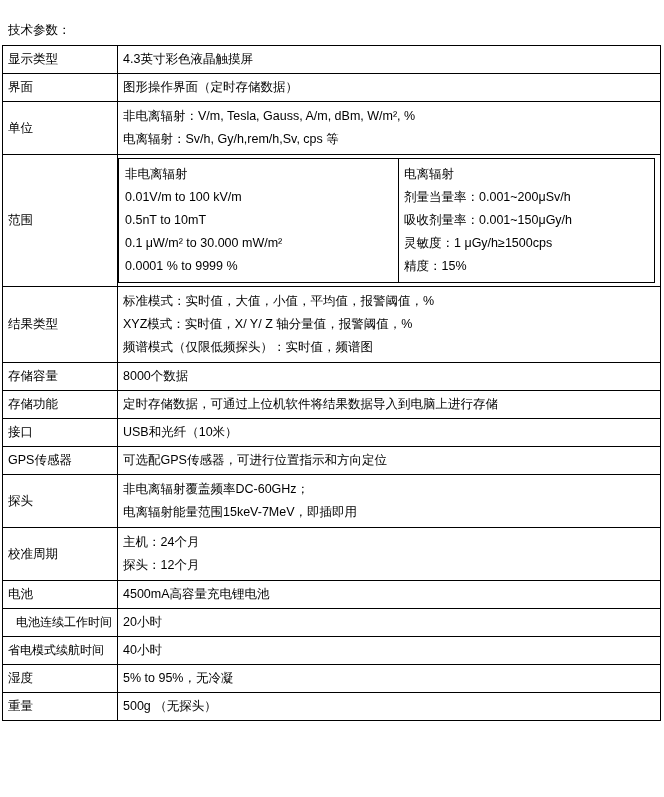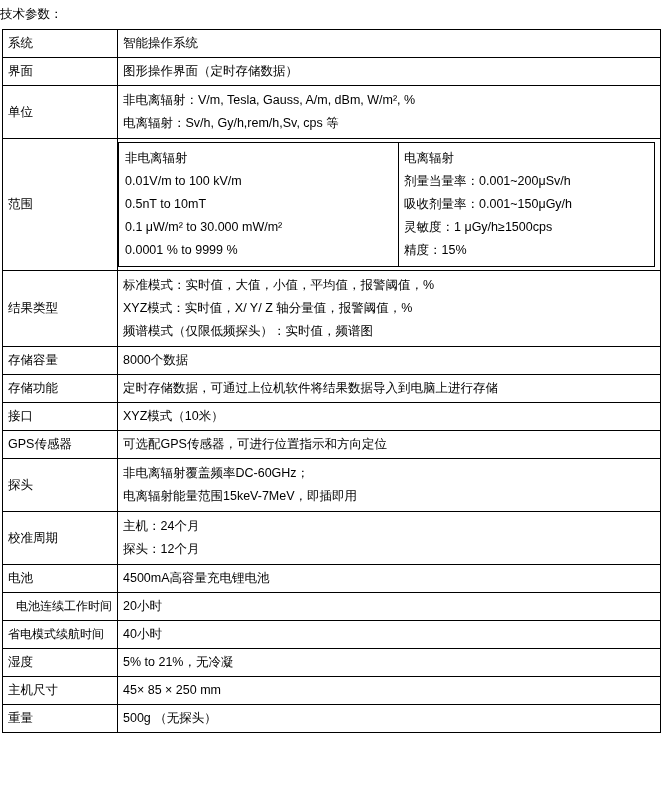--- a/index.html
+++ b/index.html
@@ -15,23 +15,24 @@
     color: #000000;
     overflow: hidden;
   }
   .page {
     position: relative;
     width: 664px;
     box-sizing: border-box;
     padding: 0;
   }
   .caption {
-    padding: 6px 0 7px 0;
+    padding: 6px 0 7px 8px;
     font-size: 12.5px;
     line-height: 16px;
+    margin-top: 16px;
   }
   table.spec {
     border-collapse: collapse;
     width: 659px;
     margin-left: 2px;
     table-layout: fixed;
   }
   table.spec td {
     border: 1px solid #000000;
     vertical-align: middle;
@@ -79,25 +80,25 @@
 </head>
 <body>
 
 <div class="page">
 
   <div class="caption">技术参数：</div>
 
   <table class="spec">
     <tbody>
 
-
-      <tr>
-        <td class="label">系统</td>
-        <td class="value">智能操作系统</td>
-      </tr>
+      <tr>
+        <td class="label">显示类型</td>
+        <td class="value">4.3英寸彩色液晶触摸屏</td>
+      </tr>
+
 
       <tr>
         <td class="label">界面</td>
         <td class="value">图形操作界面（定时存储数据）</td>
       </tr>
 
       <tr>
         <td class="label">单位</td>
         <td class="value tight">
           <span class="line">非电离辐射：V/m, Tesla, Gauss, A/m, dBm, W/m², %</span>
@@ -145,21 +146,21 @@
         <td class="value">8000个数据</td>
       </tr>
 
       <tr>
         <td class="label">存储功能</td>
         <td class="value">定时存储数据，可通过上位机软件将结果数据导入到电脑上进行存储</td>
       </tr>
 
       <tr>
         <td class="label">接口</td>
-        <td class="value">XYZ模式（10米）</td>
+        <td class="value">USB和光纤（10米）</td>
       </tr>
 
       <tr>
         <td class="label">GPS传感器</td>
         <td class="value">可选配GPS传感器，可进行位置指示和方向定位</td>
       </tr>
 
       <tr>
         <td class="label">探头</td>
         <td class="value tight">
@@ -187,27 +188,23 @@
       </tr>
 
       <tr>
         <td class="label" style="font-size:12px;">省电模式续航时间</td>
         <td class="value">40小时</td>
       </tr>
 
 
       <tr>
         <td class="label">湿度</td>
-        <td class="value">5% to 21%，无冷凝</td>
-      </tr>
-
-      <tr>
-        <td class="label">主机尺寸</td>
-        <td class="value">45× 85 × 250 mm</td>
-      </tr>
+        <td class="value">5% to 95%，无冷凝</td>
+      </tr>
+
 
       <tr>
         <td class="label">重量</td>
         <td class="value">500g （无探头）</td>
       </tr>
 
     </tbody>
   </table>
 </div>
 

